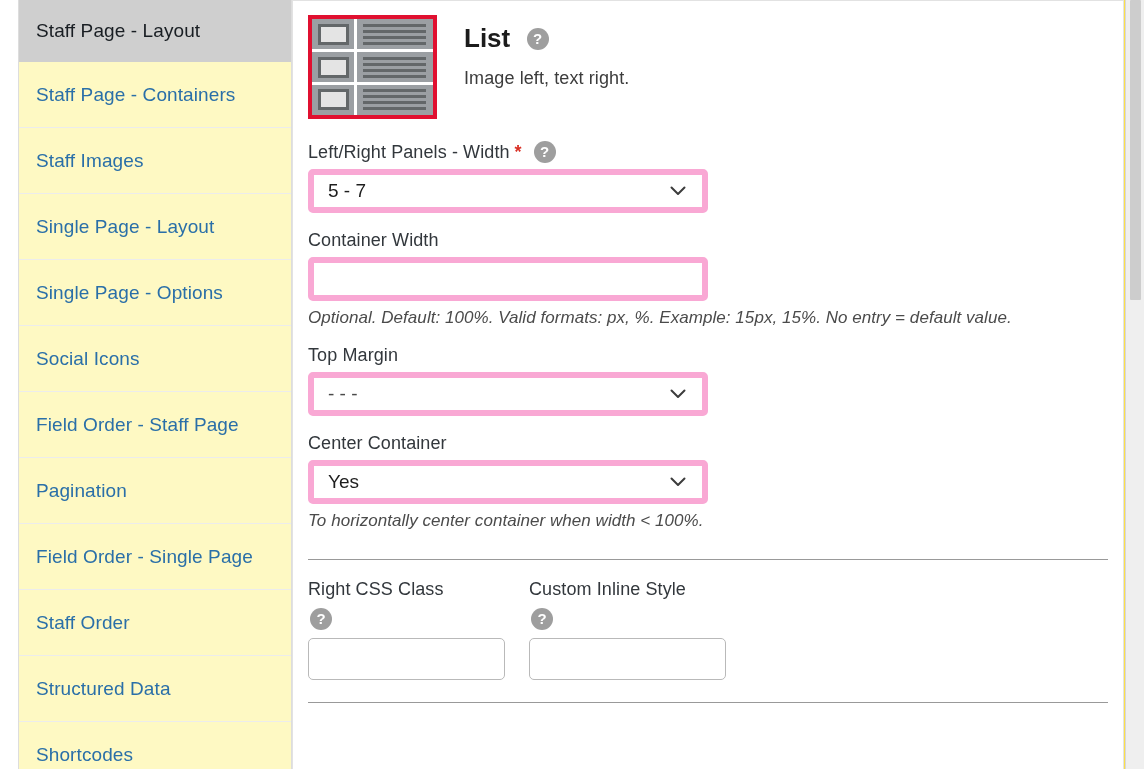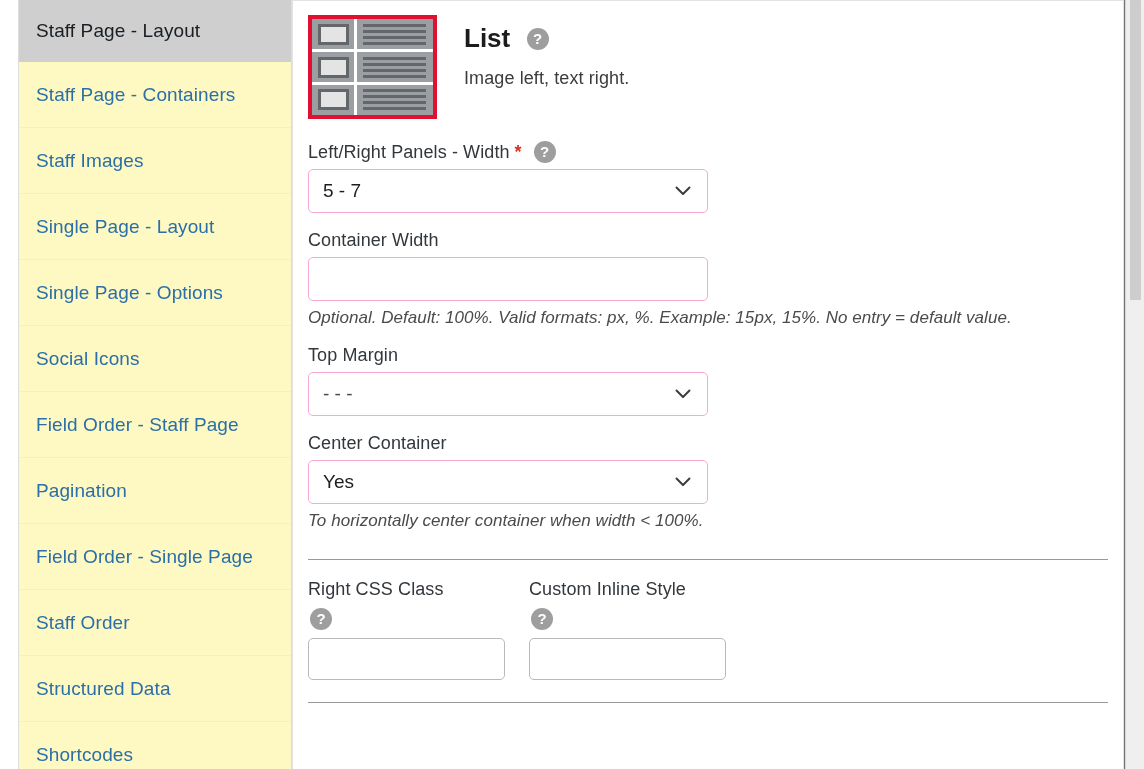--- a/index.html
+++ b/index.html
@@ -63,21 +63,21 @@
   .nav-item.blank {
     border-bottom: 1px solid #ececec;
   }
 
   
   #content-wrap {
     flex: 1 1 auto;
     height: 769px;
     box-sizing: border-box;
     position: relative;
-    background: #737373;
+    background: #fde047;
   }
   #content-panel {
     position: absolute;
     left: 0px;
     top: 0px;
     width: 832px;
     height: 790px;
     box-sizing: border-box;
     border: 1px solid #e2e2e2;
     border-top: 1px solid #e2e2e2;
@@ -217,21 +217,21 @@
   .req-star {
     color: #d93025;
     font-size: 18px;
     margin-left: 5px;
     font-weight: bold;
   }
   .sel, .txt {
     width: 400px;
     height: 44px;
     box-sizing: border-box;
-    border: 1px solid #f9a8d4;
+    border: 6px solid #f9a8d4;
     border-radius: 5px;
     background: #ffffff;
     font-size: 19px;
     color: #1d1d1d;
     padding: 0 14px;
     font-family: "Liberation Sans", sans-serif;
     display: flex;
     align-items: center;
     position: relative;
     cursor: pointer;

